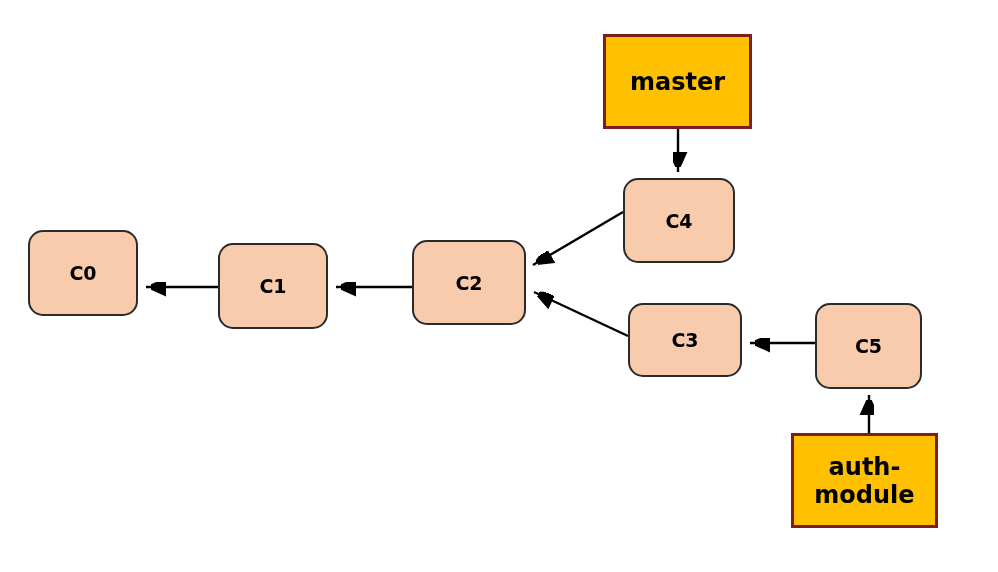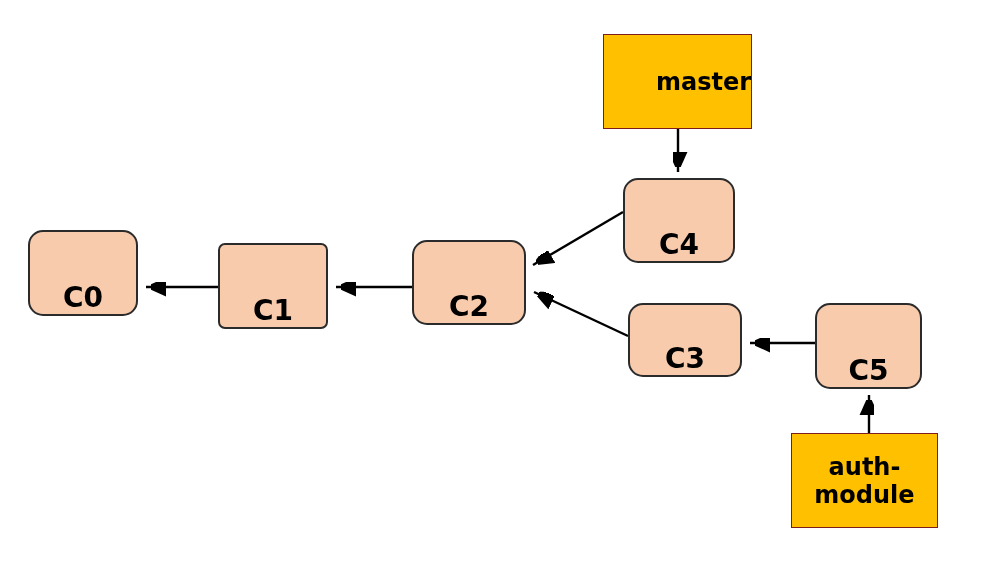--- a/index.html
+++ b/index.html
@@ -30,32 +30,30 @@
     justify-content: center;
     font-weight: bold;
     color: #000000;
     box-sizing: border-box;
     text-align: center;
   }
   .commit {
     background: #F8CBAD;
     border: 2px solid #2b2b2b;
     border-radius: 15px;
-    font-size: 28px;
-    align-items: flex-end;
+    font-size: 19px;
   }
   .branch {
     background: #FFC000;
-    border: 1px solid #7f1d1d;
+    border: 3px solid #7f1d1d;
     font-size: 24px;
-    justify-content: flex-end;
   }
   
   #node-c0   { left: 28px;  top: 230px; width: 110px; height: 86px; }
-  #node-c1   { left: 218px; top: 243px; width: 110px; height: 86px; border-radius: 7px; }
+  #node-c1   { left: 218px; top: 243px; width: 110px; height: 86px; }
   #node-c2   { left: 412px; top: 240px; width: 114px; height: 85px; }
   #node-c4   { left: 623px; top: 178px; width: 112px; height: 85px; }
   #node-c3   { left: 628px; top: 303px; width: 114px; height: 74px; }
   #node-c5   { left: 815px; top: 303px; width: 107px; height: 86px; }
   #node-master      { left: 603px; top: 34px;  width: 149px; height: 95px; }
   #node-auth-module { left: 791px; top: 433px; width: 147px; height: 95px; }
 </style>
 </head>
 <body>
 

